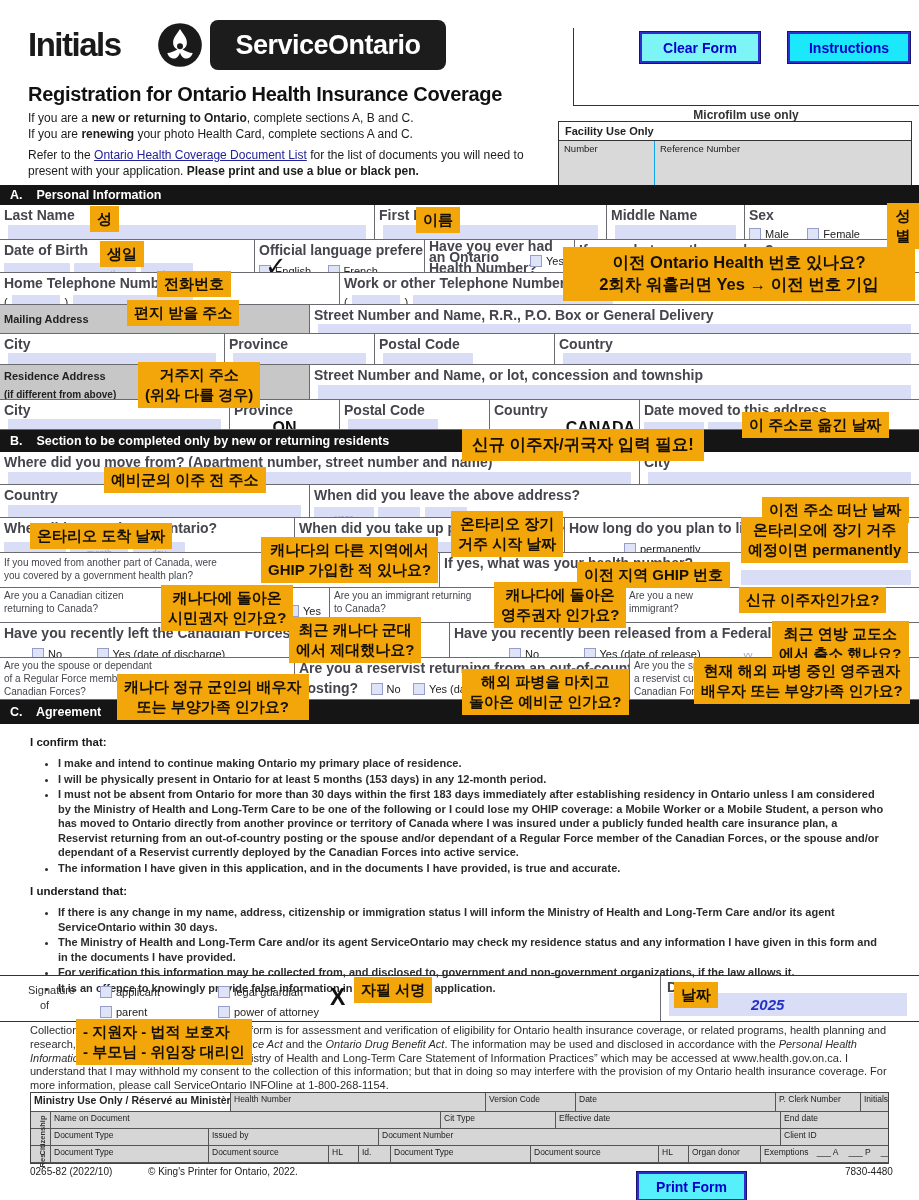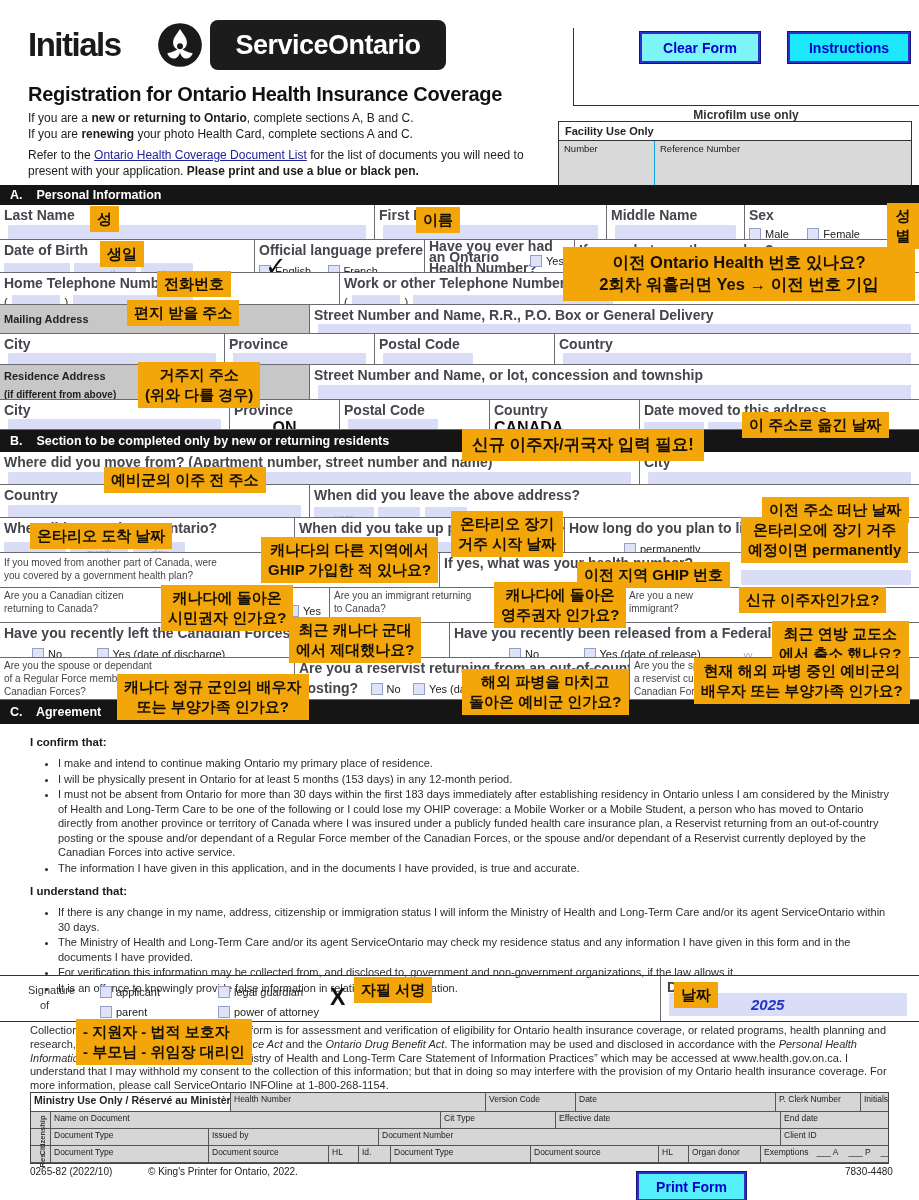--- a/index.html
+++ b/index.html
@@ -43,21 +43,21 @@
   .gcell { background:#c7c7c7; }
   .gcell .glabel { font-size:11px; font-weight:bold; color:#222; }
   .gcell .gsub { font-size:10px; font-weight:bold; color:#222; }
   .bigval { font-size:16px; font-weight:bold; color:#111; }
   .bigcheck { position:absolute; left:6px; top:-10px; font-size:26px; font-weight:bold; color:#111; z-index:2; }
   .uline { display:inline-block; width:34px; border-bottom:1px solid #555; height:9px; }
 
   
   .agree { position:absolute; left:0; top:724px; width:919px; padding:12px 30px 0 30px; box-sizing:border-box; font-size:11px; color:#2c2c2e; }
   .agree h4 { margin:0 0 8px 0; font-size:11.5px; font-weight:bold; color:#1a1a1a; }
-  .agree ul { margin:0 0 10px 0; padding-left:28px; list-style-type:disc; }
+  .agree ul { margin:0 0 10px 0; padding-left:28px; list-style-type:disc;font-weight:bold; }
   .agree li { margin-bottom:1px; line-height:14.5px; }
 
   
   .sig { position:absolute; left:0; top:975px; width:919px; height:47px; border-top:1.5px solid #333; border-bottom:1.5px solid #333; box-sizing:border-box; }
   .sig .sigword { position:absolute; left:28px; top:8px; font-size:11px; color:#333; }
   .sig .sigword2 { position:absolute; left:40px; top:23px; font-size:11px; color:#333; }
   .sig .o1 { position:absolute; left:100px; top:6px; }
   .sig .o2 { position:absolute; left:100px; top:26px; }
   .sig .o3 { position:absolute; left:218px; top:6px; }
   .sig .o4 { position:absolute; left:218px; top:26px; }
@@ -243,21 +243,21 @@
     <div class="fc" style="width:110px;">
       <span class="lb">Province</span>
       <div class="bigval" style="text-align:center;">ON</div>
     </div>
     <div class="fc" style="width:150px;">
       <span class="lb">Postal Code</span>
       <div class="fl" style="margin:0 4px; width:90px;"></div>
     </div>
     <div class="fc" style="width:150px;">
       <span class="lb">Country</span>
-      <div class="bigval" style="text-align:left;">CANADA</div>
+      <div class="bigval" style="text-align:right;">CANADA</div>
     </div>
     <div class="fc last" style="flex:1;">
       <span class="lb">Date moved to this address</span>
       <div>
         <span class="flsm" style="width:60px; text-align:center;"><span class="faint">year</span></span>
         <span class="flsm" style="width:42px;"></span>
         <span class="flsm" style="width:42px;"></span>
       </div>
     </div>
   </div>
@@ -487,20 +487,20 @@
 영주권자 인가요?</div>
   <div class="ann" style="left:739px; top:587px;">신규 이주자인가요?</div>
   <div class="ann" style="left:289px; top:617px;">최근 캐나다 군대
 에서 제대했나요?</div>
   <div class="ann" style="left:772px; top:621px;">최근 연방 교도소
 에서 출소 했나요?</div>
   <div class="ann" style="left:117px; top:674px;">캐나다 정규 군인의 배우자
 또는 부양가족 인가요?</div>
   <div class="ann" style="left:462px; top:669px;">해외 파병을 마치고
 돌아온 예비군 인가요?</div>
-  <div class="ann" style="left:694px; top:658px;">현재 해외 파병 중인 예비군의
+  <div class="ann" style="left:694px; top:658px;">현재 해외 파병 중인 영주권자
 배우자 또는 부양가족 인가요?</div>
   <div class="ann" style="left:354px; top:977px;">자필 서명</div>
   <div class="ann" style="left:674px; top:982px;">날짜</div>
   <div class="ann left" style="left:76px; top:1019px;">- 지원자   - 법적 보호자
 - 부모님   - 위임장 대리인</div>
 
 </div>
 
 </body></html>

